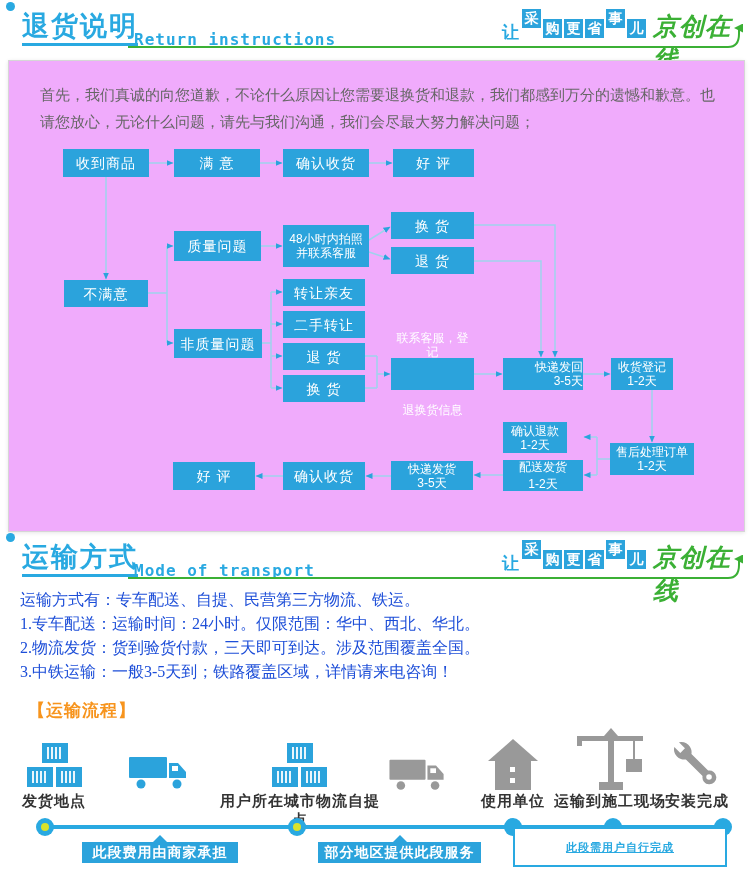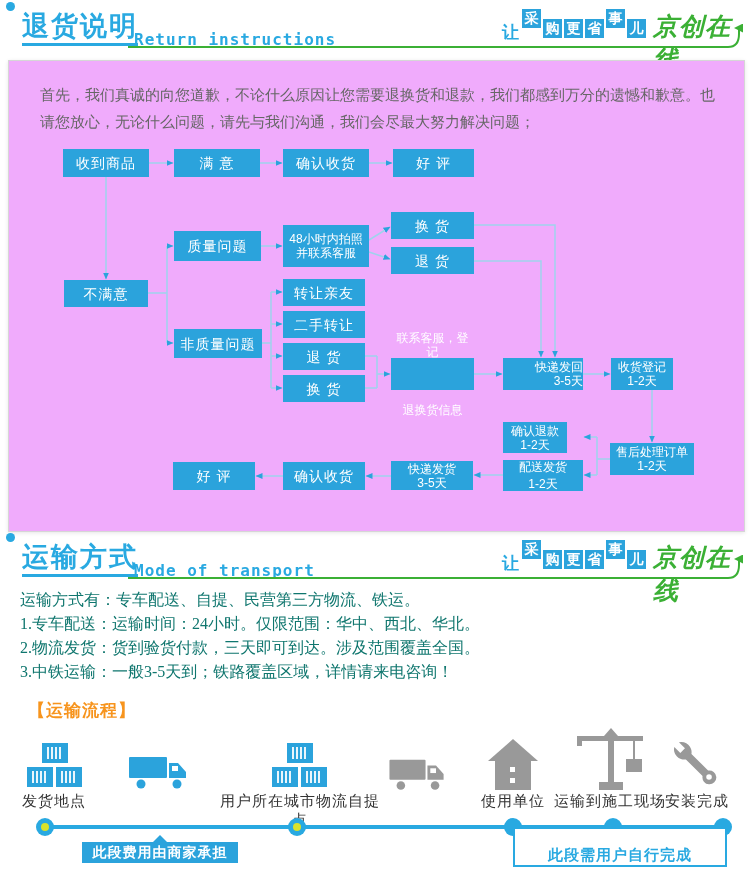--- a/index.html
+++ b/index.html
@@ -28,38 +28,38 @@
   
   .panel{position:absolute;left:8px;top:60px;width:735px;height:470px;background:#f0abfc;
         border:1px solid #d6d6d6;box-shadow:0 1px 4px rgba(0,0,0,.10);}
   .intro{position:absolute;left:31px;top:20px;width:678px;font-size:15px;color:#666;line-height:27px;}
   #connectors{position:absolute;left:0;top:0;}
   .flow-node{position:absolute;background:var(--boxblue);color:#fff;display:flex;flex-direction:column;
         align-items:center;justify-content:center;font-size:14px;line-height:16px;letter-spacing:1px;text-align:center;}
   .flow-node.small{font-size:12px;line-height:14px;letter-spacing:0;}
   
   .tlines{position:absolute;left:20px;top:588px;font-family:"Liberation Serif","DejaVu Serif",serif;
-        font-size:16px;color:#0f766e;}
+        font-size:16px;color:#1d4ed8;}
   .tlines div{height:24px;line-height:24px;}
   .flowtitle{position:absolute;left:28px;top:699px;font-size:17px;font-weight:bold;color:var(--orange);letter-spacing:1px;}
   .stop-icon{position:absolute;}
   .icon-blue{fill:var(--boxblue);}
   .icon-gray{fill:var(--gray);}
-  .stop-label{position:absolute;top:792px;font-size:15px;font-weight:normal;color:#333;text-align:center;letter-spacing:1px;}
+  .stop-label{position:absolute;top:792px;font-size:15px;font-weight:bold;color:#333;text-align:center;letter-spacing:1px;}
   
   .tline{position:absolute;left:45px;top:825px;width:678px;height:4px;background:var(--blue);border-radius:2px;}
   .tdot{position:absolute;top:818px;width:18px;height:18px;border-radius:50%;background:var(--blue);}
   .tdot .inner{position:absolute;left:5px;top:5px;width:8px;height:8px;border-radius:50%;background:var(--yellow);}
   .tl-badge{position:absolute;top:842px;height:21px;background:var(--boxblue);color:#fff;font-size:14px;
         font-weight:bold;display:flex;align-items:center;justify-content:center;letter-spacing:1px;}
   .tl-badge .tri{position:absolute;top:-7px;left:50%;margin-left:-7px;width:0;height:0;
         border-left:7px solid transparent;border-right:7px solid transparent;border-bottom:7px solid var(--boxblue);}
   .tl-bracket{position:absolute;left:513px;top:829px;width:210px;height:36px;border:2px solid var(--blue);
-        border-top:none;background:#fff;color:var(--blue);font-size:15px;font-weight:bold;
-        display:flex;align-items:flex-end;justify-content:center;letter-spacing:1px;}
+        border-top:none;background:#fff;color:var(--blue);font-size:11px;font-weight:bold;
+        display:flex;align-items:center;justify-content:center;letter-spacing:1px;text-decoration:underline;}
 </style>
 </head>
 <body>
 
 <div class="page">
 
   <div class="hdr" style="top:2px">
     <span class="dot"></span>
     <span class="title">退货说明</span>
     <span class="subtitle">Return instructions</span>
@@ -345,17 +345,21 @@
       <span class="inner"></span>
     </div>
   <div class="tdot" style="left:504px"></div>
   <div class="tdot" style="left:604px"></div>
   <div class="tdot" style="left:714px"></div>
 
   <div class="tl-badge" style="left:82px;width:156px">
     <span class="tri"></span>
     <span>此段费用由商家承担</span>
   </div>
+  <div class="tl-badge" style="left:318px;width:163px">
+    <span class="tri"></span>
+    <span>部分地区提供此段服务</span>
+  </div>
   <div class="tl-bracket">
     <span>此段需用户自行完成</span>
   </div>
 
 </div>
 
 </body></html>

